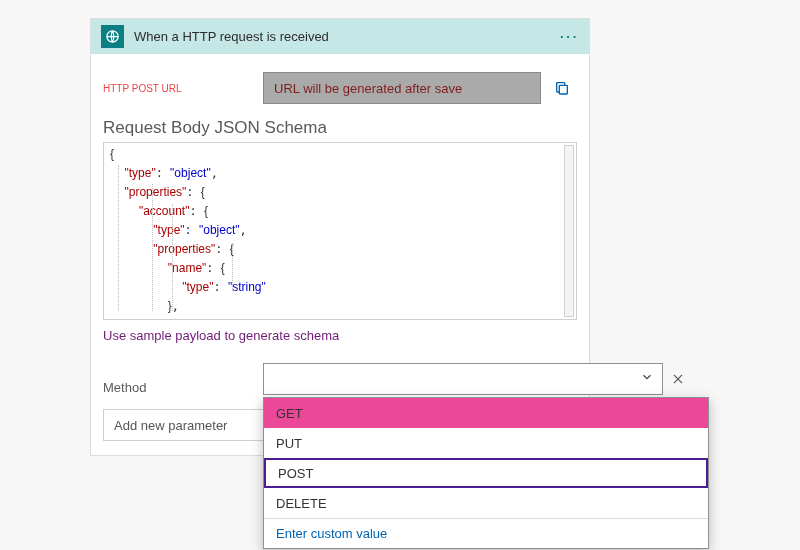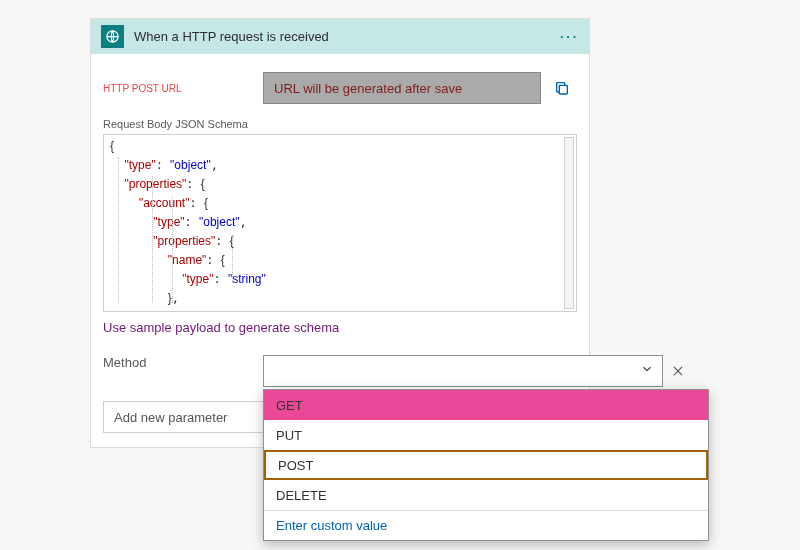--- a/index.html
+++ b/index.html
@@ -18,39 +18,39 @@
   .body { padding:8px 12px 14px 12px; }
   .row { display:flex; align-items:center; margin:10px 0 14px 0; }
   .label { width:160px; font-size:10px; color:#ef4444; }
   .url-box {
     flex:1; height:32px; background:#aaaaaa; border:1px solid #888888;
     color:#7f1d1d; font-size:13px; padding:0 10px; display:flex; align-items:center;
   }
   .copy-btn {
     width:30px; height:32px; display:flex; align-items:center; justify-content:center; margin-left:6px; cursor:pointer; color:#0063b1;
   }
-  .section-label { font-size:11px; color:#5a5a5a; margin:6px 0 4px 0; }
+  .section-label { font-size:17px; color:#5a5a5a; margin:6px 0 4px 0; }
   .schema-box {
     border:1px solid #cfcfcf; height:178px; overflow:hidden; position:relative; background:#fff;
   }
   .schema-inner {
     padding:2px 6px; font-family: Menlo, Consolas, monospace; font-size:12px; line-height:19px;
     white-space:pre; color:#333;
   }
   .json-key { color:#aa0000; }
   .json-str { color:#0000cc; }
   .jbrace { color:#333; }
   .gutter { position:absolute; left:14px; top:22px; bottom:8px; width:0; border-left:1px dotted #bfbfbf; }
   .gutter2 { position:absolute; left:48px; top:41px; bottom:8px; width:0; border-left:1px dotted #bfbfbf; }
   .gutter3 { position:absolute; left:68px; top:61px; bottom:8px; width:0; border-left:1px dotted #bfbfbf; }
   .gutter4 { position:absolute; left:128px; top:100px; bottom:28px; width:0; border-left:1px dotted #bfbfbf; }
   .schema-scroll { position:absolute; right:2px; top:2px; bottom:2px; width:10px; border:1px solid #d0d0d0; background:#f4f4f4; }
   .link { color:#701a75; font-size:13px; cursor:pointer; margin:8px 0 14px 0; display:inline-block; }
 
-  .method-row { display:flex; align-items:flex-start; margin-top:6px; }
+  .method-row { display:flex; align-items:flex-end; margin-top:6px; }
   .method-label { width:160px; font-size:13px; color:#5a5a5a; }
   .method-select {
     flex:1; height:32px; border:1px solid #8f8f8f; background:#fff;
     display:flex; align-items:center; justify-content:flex-end; padding-right:8px; cursor:pointer;
   }
   .chevron { color:#444; }
   .clear-btn {
     width:30px; height:32px; display:flex; align-items:center; justify-content:center; color:#555; cursor:pointer;
   }
   .add-row {
@@ -60,21 +60,21 @@
   }
   .dropdown {
     position:absolute; background:#fff; border:1px solid #8f8f8f;
     box-shadow:0 4px 12px rgba(0,0,0,0.25);
     width:446px; z-index:10;
   }
   .dropdown-item {
     height:30px; padding:0 12px; display:flex; align-items:center; font-size:13px; color:#333; cursor:pointer;
   }
   .dropdown-item.hover { background:#ec4899; }
-  .dropdown-item.highlight { border:2px solid #a16207; height:30px; }
+  .dropdown-item.highlight { border:2px solid #4c1d95; height:30px; }
   .dropdown-custom { color:#0063b1; border-top:1px solid #ddd; }
   .dd-wrapper { position:relative; width:590px; margin-left:0; }
 </style>
 </head>
 <body>
 
 <div class="card">
   <div class="header">
     <div class="header-icon">
       <svg width="15" height="15" viewBox="0 0 24 24" fill="none" stroke="#ffffff" stroke-width="2">

